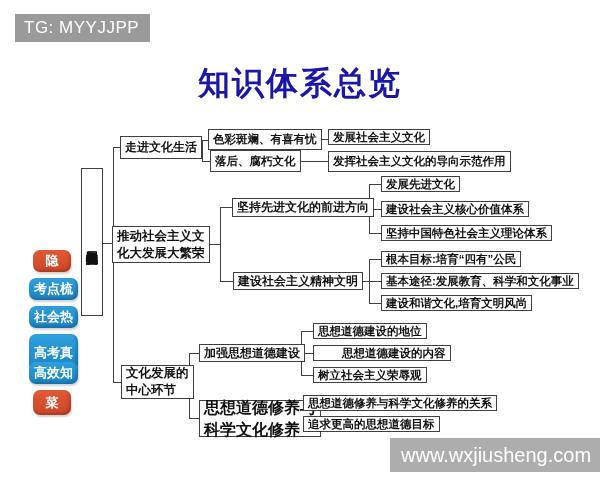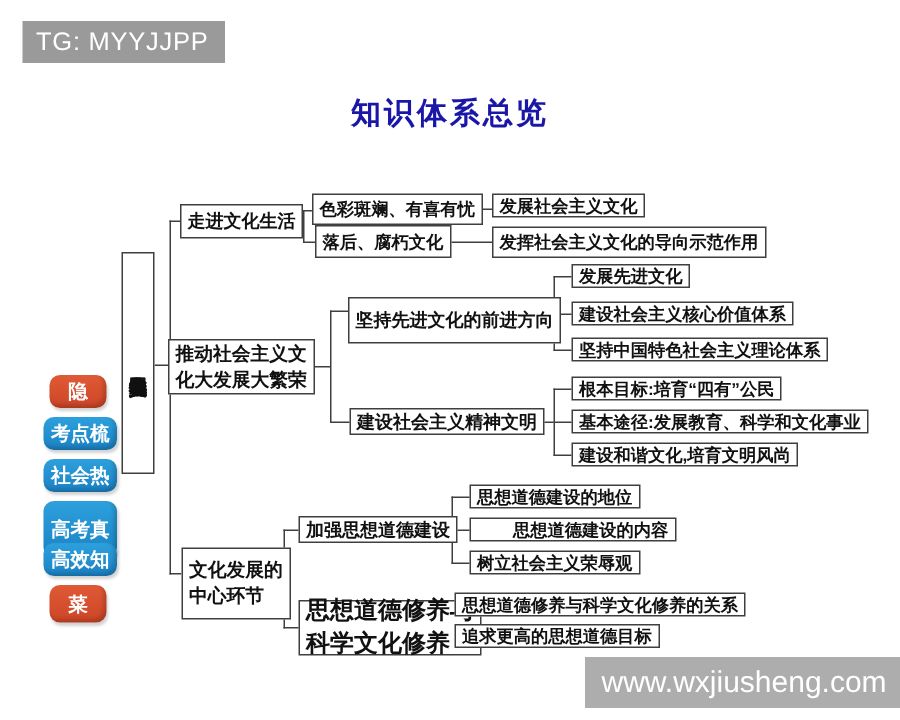--- a/index.html
+++ b/index.html
@@ -8,21 +8,21 @@
     font-family:"Liberation Sans","DejaVu Sans",sans-serif;
   }
   
   .tg-badge{
     position:absolute;left:15px;top:14px;width:135px;height:28px;
     background:#9a9a9a;color:#ffffff;font-size:17px;line-height:28px;
     padding-left:9px;box-sizing:border-box;letter-spacing:.5px;
   }
   .page-title{
     position:absolute;left:0;top:62px;width:100%;text-align:center;
-    color:#1a17a8;font-size:20px;font-weight:bold;letter-spacing:2px;
+    color:#1a17a8;font-size:32px;font-weight:bold;letter-spacing:2px;
   }
   
   .side-btn{
     position:absolute;color:#ffffff;font-weight:bold;font-size:13px;
     display:flex;align-items:center;justify-content:center;
     border-radius:7px;box-sizing:border-box;
     box-shadow:inset -2px -2px 3px rgba(0,0,0,.18), 1px 2px 2px rgba(0,0,0,.18);
   }
   .side-btn.blue{background:linear-gradient(180deg,#2da0dd,#1b82c4);}
   .side-btn.orange{background:linear-gradient(180deg,#e05a36,#cc4527);}
@@ -112,30 +112,30 @@
     <div class="box mid" style="left:120px;top:136px;height:23px;">走进文化生活</div>
     <div class="box" style="left:208px;top:129px;height:21px;">色彩斑斓、有喜有忧</div>
     <div class="box" style="left:328px;top:129px;height:16px;">发展社会主义文化</div>
     <div class="box" style="left:210px;top:150px;height:22px;">落后、腐朽文化</div>
     <div class="box" style="left:328px;top:151px;height:21px;">发挥社会主义文化的导向示范作用</div>
 
     <div class="box two-line" style="left:112px;top:226px;height:37px;">
       <span>推动社会主义文</span>
       <span>化大发展大繁荣</span>
     </div>
-    <div class="box mid" style="left:232px;top:198px;height:31px;">坚持先进文化的前进方向</div>
+    <div class="box mid" style="left:232px;top:198px;height:19px;">坚持先进文化的前进方向</div>
     <div class="box" style="left:381px;top:176px;height:16px;">发展先进文化</div>
     <div class="box" style="left:381px;top:201px;height:16px;">建设社会主义核心价值体系</div>
     <div class="box" style="left:381px;top:225px;height:16px;">坚持中国特色社会主义理论体系</div>
     <div class="box mid" style="left:233px;top:272px;height:18px;">建设社会主义精神文明</div>
     <div class="box" style="left:381px;top:251px;height:16px;">根本目标:培育“四有”公民</div>
     <div class="box" style="left:381px;top:273px;height:16px;">基本途径:发展教育、科学和文化事业</div>
     <div class="box" style="left:381px;top:295px;height:16px;">建设和谐文化,培育文明风尚</div>
 
-    <div class="box two-line" style="left:121px;top:365px;height:48px;">
+    <div class="box two-line" style="left:121px;top:365px;height:34px;">
       <span>文化发展的</span>
       <span>中心环节</span>
     </div>
     <div class="box mid" style="left:199px;top:344px;height:18px;text-align:right;">加强思想道德建设</div>
     <div class="box" style="left:313px;top:323px;height:16px;">思想道德建设的地位</div>
     <div class="box" style="left:313px;top:345px;height:16px;padding-left:28px;">思想道德建设的内容</div>
     <div class="box" style="left:313px;top:367px;height:16px;">树立社会主义荣辱观</div>
     <div class="box two-line" style="left:199px;top:400px;height:37px;font-size:16px;">
       <span>思想道德修养与</span>
       <span>科学文化修养</span>

